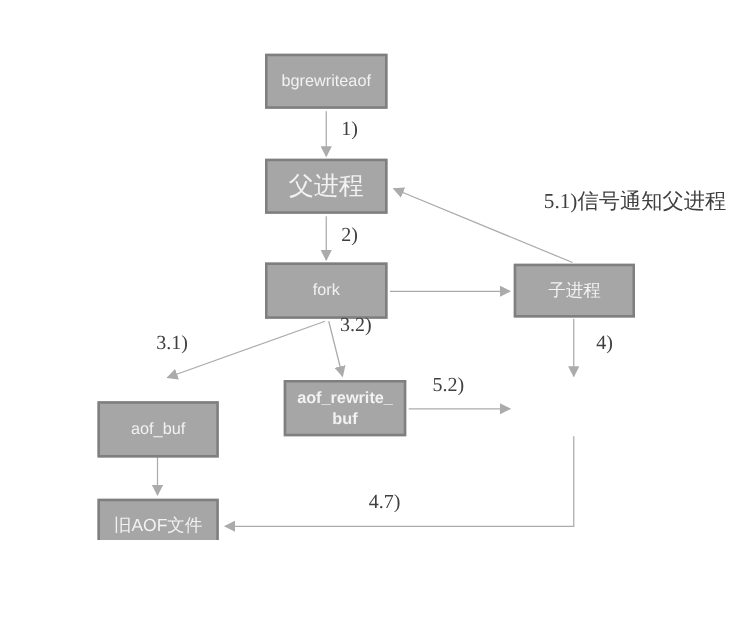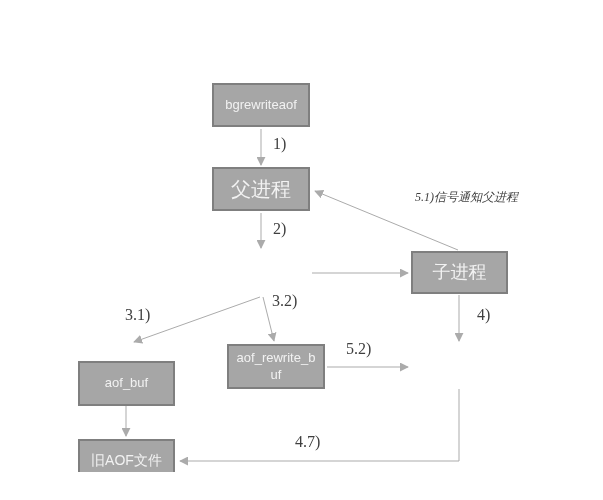--- a/index.html
+++ b/index.html
@@ -3,21 +3,20 @@
 <meta charset="utf-8">
 <style>
   html, body { margin: 0; padding: 0; background: #ffffff; }
   .canvas {
     position: relative;
     width: 603px;
     height: 432px;
     background: #ffffff;
     overflow: hidden;
     font-family: "Liberation Sans", sans-serif;
-    margin-top: 40px;
   }
   .wires {
     position: absolute;
     left: 0; top: 0;
     width: 603px; height: 500px;
   }
   .node {
     position: absolute;
     box-sizing: border-box;
     background: #a6a6a6;
@@ -71,41 +70,42 @@
       <line x1="327" y1="327" x2="408" y2="327" marker-end="url(#arrow)"></line>
       <line x1="126" y1="351" x2="126" y2="396" marker-end="url(#arrow)"></line>
       <polyline points="459,349 459,421 180,421" marker-end="url(#arrow)"></polyline>
     </g>
   </svg>
 
   <div class="node" style="left:212px; top:43px;  width:98px; height:44px;">bgrewriteaof</div>
 
   <div class="node" style="left:212px; top:127px; width:98px; height:44px; font-size:20px;">父进程</div>
 
+  <div class="node" style="left:212px; top:210px; width:98px; height:45px;">fork</div>
 
-  <div class="node" style="left:411px; top:211px; width:97px; height:43px; font-size:18px;">子进程</div>
+  <div class="node" style="left:411px; top:211px; width:97px; height:43px; font-size:14px;">子进程</div>
 
   <div class="node" style="left:78px;  top:321px; width:97px; height:45px;">aof_buf</div>
 
-  <div class="node" style="left:227px; top:304px; width:98px; height:45px;">aof_rewrite_buf</div>
+  <div class="node" style="left:227px; top:304px; width:98px; height:45px;font-weight:bold;">aof_rewrite_buf</div>
 
 
   <div class="node" style="left:78px;  top:399px; width:97px; height:44px; font-size:14px;">旧AOF文件</div>
 
   <div class="edge-label" style="left:273px; top:95px;">1)</div>
 
   <div class="edge-label" style="left:273px; top:180px;">2)</div>
 
   <div class="edge-label" style="left:125px; top:266px;">3.1)</div>
 
   <div class="edge-label" style="left:272px; top:252px;">3.2)</div>
 
   <div class="edge-label" style="left:477px; top:266px;">4)</div>
 
-  <div class="edge-label" style="left:415px; top:149px; font-size:12px;font-style:italic;">5.1)信号通知父进程</div>
+  <div class="edge-label" style="left:435px; top:149px; font-size:17px;">5.1)信号通知父进程</div>
 
   <div class="edge-label" style="left:346px; top:300px;">5.2)</div>
 
   <div class="edge-label" style="left:295px; top:393px;">4.7)</div>
 
   <div class="watermark">https://blog.csdn.net/weixin_44438749</div>
 
 </div>
 
 </body></html>

